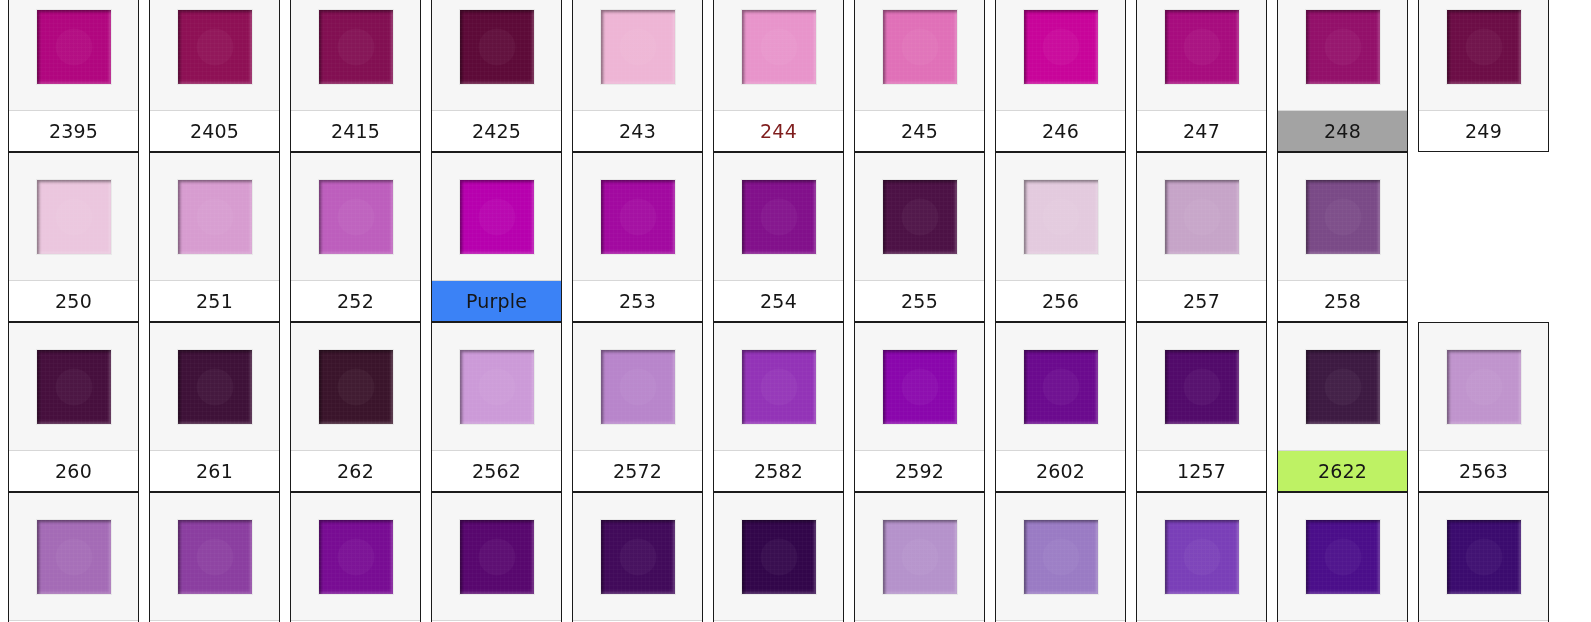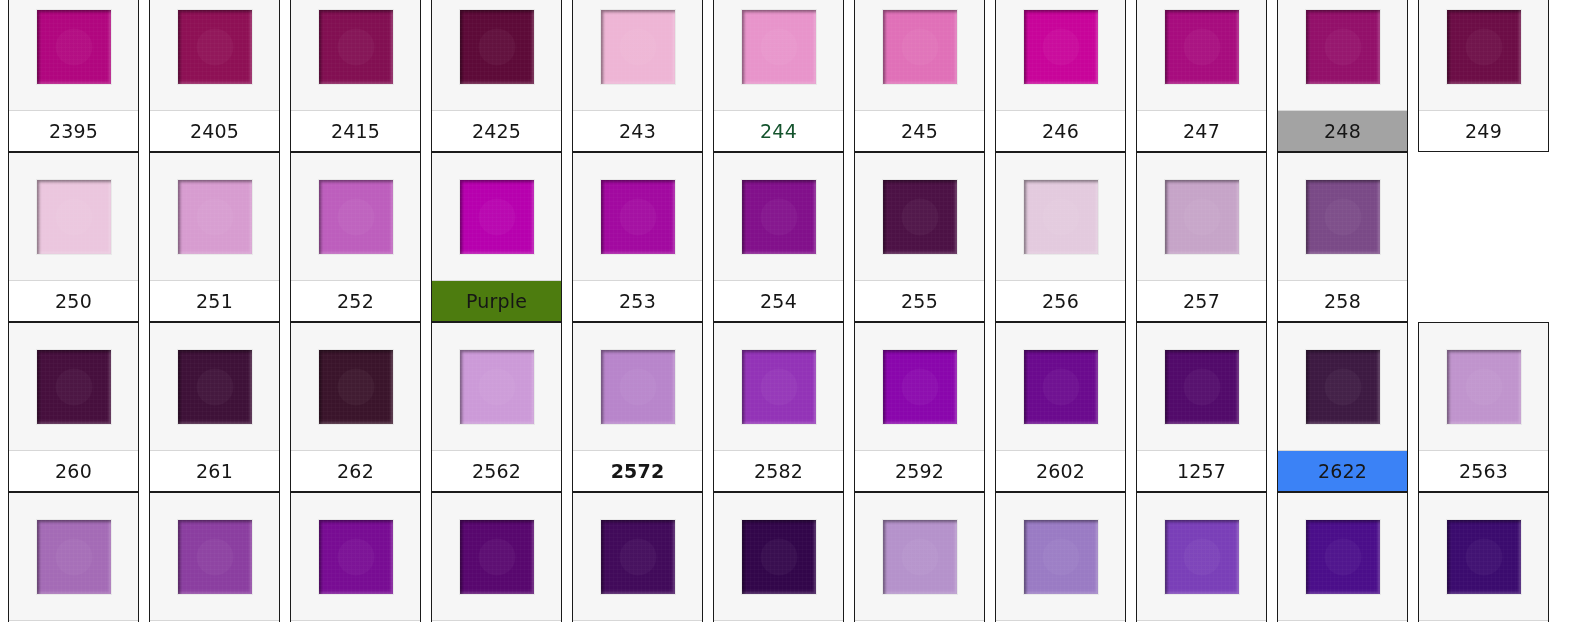--- a/index.html
+++ b/index.html
@@ -127,21 +127,21 @@
       <div class="card" style="background: rgb(246, 246, 246); border-color: rgb(27, 27, 27);">
         <div class="card-body">
           <div class="swatch" title="243" style="background: rgb(238, 181, 213);"></div>
         </div>
         <div class="card-label" style="background: rgb(255, 255, 255); color: rgb(22, 22, 22);">243</div>
       </div>
       <div class="card" style="background: rgb(246, 246, 246); border-color: rgb(27, 27, 27);">
         <div class="card-body">
           <div class="swatch" title="244" style="background: rgb(232, 148, 203);"></div>
         </div>
-        <div class="card-label" style="background: rgb(255, 255, 255); color: #14532d;">244</div>
+        <div class="card-label" style="background: rgb(255, 255, 255); color: #7f1d1d;">244</div>
       </div>
       <div class="card" style="background: rgb(246, 246, 246); border-color: rgb(27, 27, 27);">
         <div class="card-body">
           <div class="swatch" title="245" style="background: rgb(224, 112, 184);"></div>
         </div>
         <div class="card-label" style="background: rgb(255, 255, 255); color: rgb(22, 22, 22);">245</div>
       </div>
       <div class="card" style="background: rgb(246, 246, 246); border-color: rgb(27, 27, 27);">
         <div class="card-body">
           <div class="swatch" title="246" style="background: rgb(200, 4, 154);"></div>
@@ -183,21 +183,21 @@
       <div class="card" style="background: rgb(246, 246, 246); border-color: rgb(27, 27, 27);">
         <div class="card-body">
           <div class="swatch" title="252" style="background: rgb(189, 94, 189);"></div>
         </div>
         <div class="card-label" style="background: rgb(255, 255, 255); color: rgb(22, 22, 22);">252</div>
       </div>
       <div class="card" style="background: rgb(246, 246, 246); border-color: rgb(27, 27, 27);">
         <div class="card-body">
           <div class="swatch" title="Purple" style="background: rgb(183, 0, 174);"></div>
         </div>
-        <div class="card-label" style="background: #4d7c0f; color: rgb(22, 22, 22);">Purple</div>
+        <div class="card-label" style="background: #3b82f6; color: rgb(22, 22, 22);">Purple</div>
       </div>
       <div class="card" style="background: #3b82f6; border-color: rgb(27, 27, 27);">
         <div class="card-body">
           <div class="swatch" title="253" style="background: rgb(162, 9, 160);"></div>
         </div>
         <div class="card-label" style="background: rgb(255, 255, 255); color: rgb(22, 22, 22);">253</div>
       </div>
       <div class="card" style="background: rgb(246, 246, 246); border-color: rgb(27, 27, 27);">
         <div class="card-body">
           <div class="swatch" title="254" style="background: rgb(130, 16, 139);"></div>
@@ -247,21 +247,21 @@
           <div class="swatch" title="262" style="background: rgb(58, 20, 43);"></div>
         </div>
         <div class="card-label" style="background: rgb(255, 255, 255); color: rgb(22, 22, 22);">262</div>
       </div>
       <div class="card" style="background: rgb(246, 246, 246); border-color: rgb(27, 27, 27);">
         <div class="card-body">
           <div class="swatch" title="2562" style="background: rgb(204, 154, 216);"></div>
         </div>
         <div class="card-label" style="background: rgb(255, 255, 255); color: rgb(22, 22, 22);">2562</div>
       </div>
-      <div class="card" style="background: rgb(246, 246, 246); border-color: rgb(27, 27, 27); font-weight: bold;">
+      <div class="card" style="background: rgb(246, 246, 246); border-color: rgb(27, 27, 27);">
         <div class="card-body">
           <div class="swatch" title="2572" style="background: rgb(184, 133, 203);"></div>
         </div>
         <div class="card-label" style="background: rgb(255, 255, 255); color: rgb(22, 22, 22);">2572</div>
       </div>
       <div class="card" style="background: rgb(246, 246, 246); border-color: rgb(27, 27, 27);">
         <div class="card-body">
           <div class="swatch" title="2582" style="background: rgb(147, 51, 183);"></div>
         </div>
         <div class="card-label" style="background: rgb(255, 255, 255); color: rgb(22, 22, 22);">2582</div>
@@ -281,21 +281,21 @@
       <div class="card" style="background: rgb(246, 246, 246); border-color: rgb(27, 27, 27);">
         <div class="card-body">
           <div class="swatch" title="2612" style="background: rgb(82, 10, 106);"></div>
         </div>
         <div class="card-label" style="background: rgb(255, 255, 255); color: rgb(22, 22, 22);">1257</div>
       </div>
       <div class="card" style="background: rgb(246, 246, 246); border-color: rgb(27, 27, 27);">
         <div class="card-body">
           <div class="swatch" title="2622" style="background: rgb(61, 26, 66);"></div>
         </div>
-        <div class="card-label" style="background: #3b82f6; color: rgb(22, 22, 22);">2622</div>
+        <div class="card-label" style="background: #bef264; color: rgb(22, 22, 22);">2622</div>
       </div>
       <div class="card" style="background: rgb(246, 246, 246); border-color: rgb(27, 27, 27);">
         <div class="card-body">
           <div class="swatch" title="2563" style="background: rgb(192, 148, 205);"></div>
         </div>
         <div class="card-label" style="background: rgb(255, 255, 255); color: rgb(22, 22, 22);">2563</div>
       </div>
     </div>
     <div class="row row-partial">
       <div class="card" style="background: rgb(246, 246, 246); border-color: rgb(27, 27, 27);">

